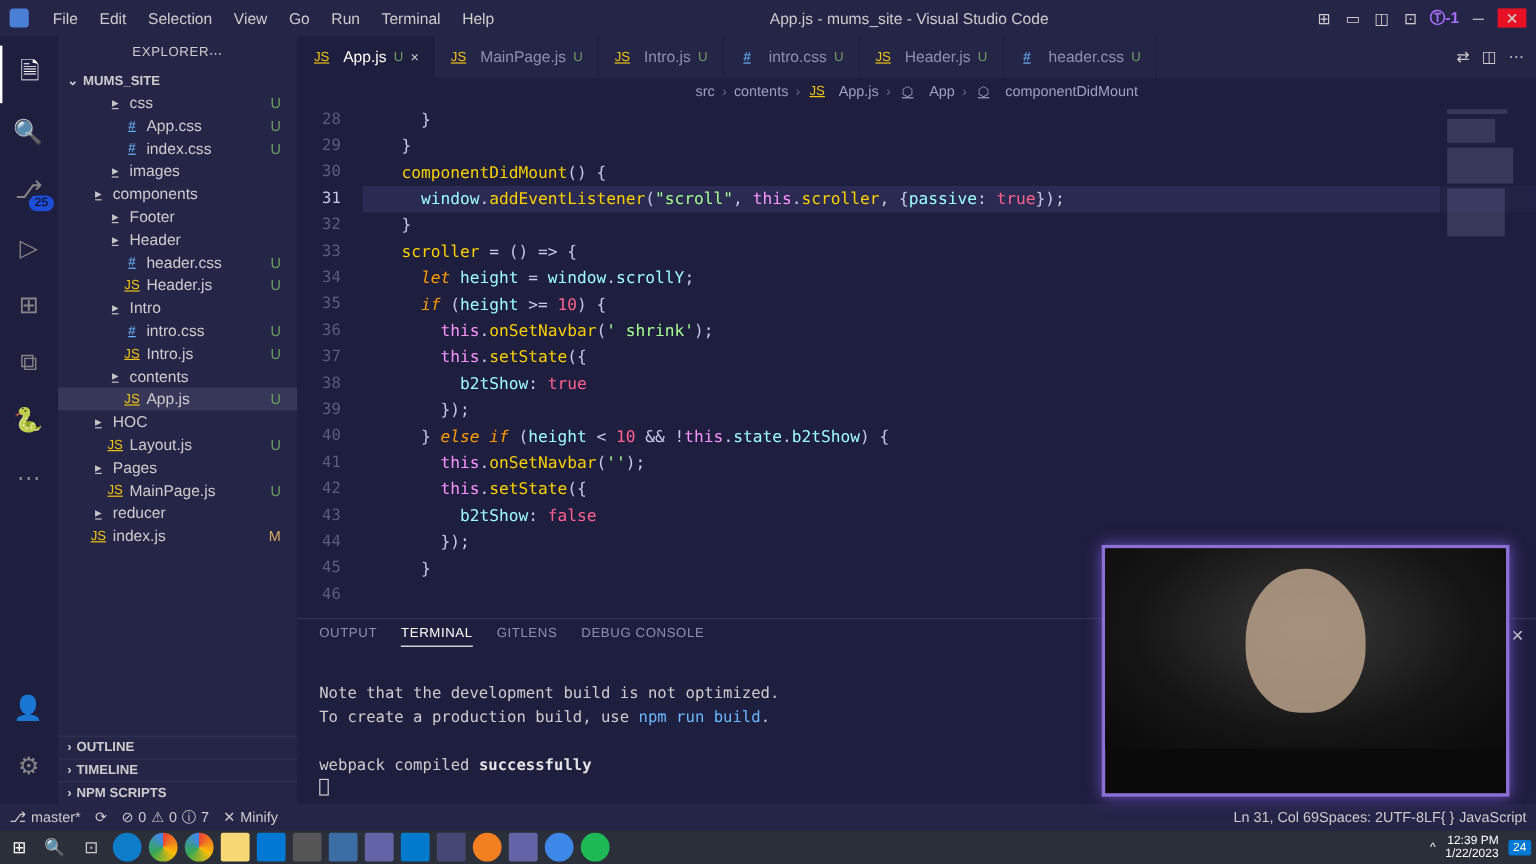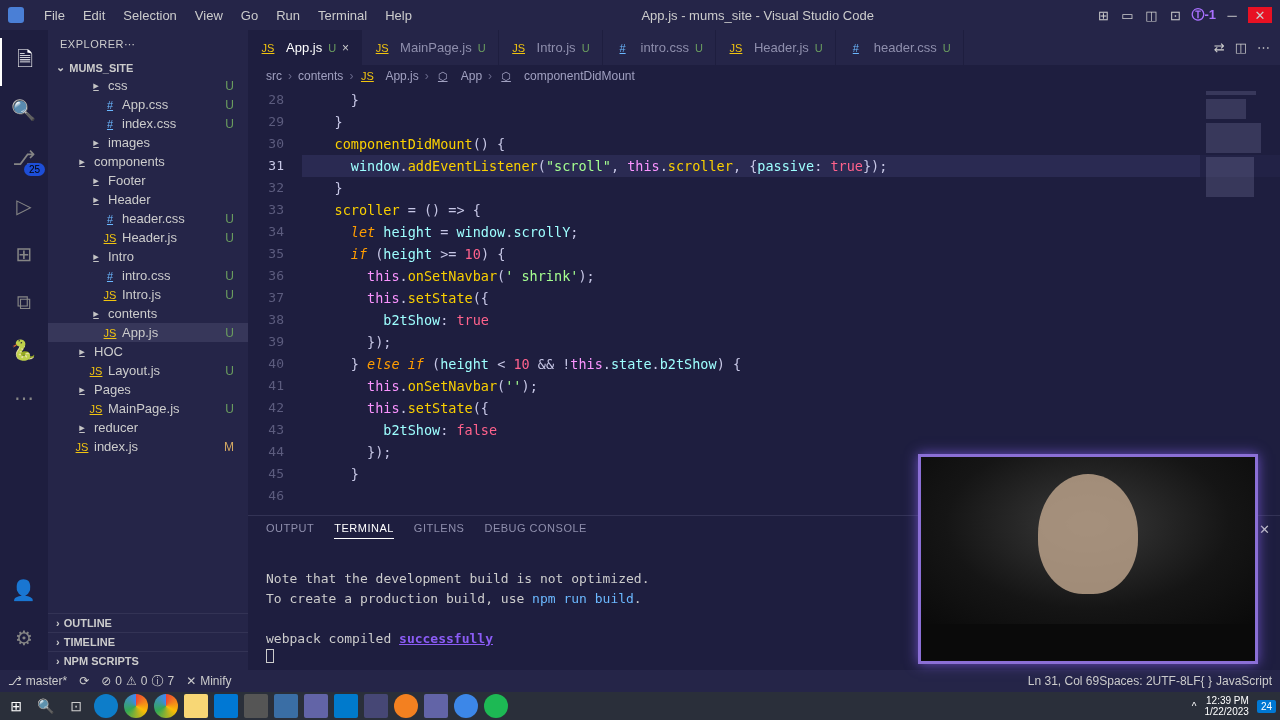--- a/index.html
+++ b/index.html
@@ -64,21 +64,21 @@
   display: flex;
   flex-direction: column;
   overflow: hidden;
 }
 .sidebar-header {
   padding: 8px 12px;
   font-size: 11px;
   letter-spacing: 0.5px;
   color: #cccccc;
   display: flex;
-  justify-content: flex-start;
+  justify-content: center;
 }
 .sidebar-section {
   padding: 2px 8px;
   font-size: 11px;
   font-weight: bold;
   color: #cccccc;
   display: flex;
   align-items: center;
   gap: 4px;
 }
@@ -136,20 +136,21 @@
 .tab .close { color: #cccccc; font-size: 12px; }
 .tab-actions { margin-left: auto; display: flex; gap: 10px; padding: 0 10px; color: #cccccc; }
 
 .breadcrumb {
   padding: 4px 18px;
   font-size: 12px;
   color: #a0a0c0;
   display: flex;
   gap: 6px;
   align-items: center;
+  justify-content: center;
 }
 .breadcrumb .sep { color: #666688; }
 .bc-icon { font-size: 11px; }
 
 .code-container { display: flex; flex: 1; position: relative; overflow: hidden; }
 .gutter {
   width: 54px;
   text-align: right;
   padding-right: 18px;
   color: #5c5c7e;
@@ -208,21 +209,21 @@
 .terminal-out {
   flex: 1;
   padding: 4px 18px;
   font-family: "Consolas", monospace;
   font-size: 13px;
   line-height: 20px;
   color: #cccccc;
   white-space: pre-wrap;
 }
 .terminal-out .npm { color: #6bb8ff; }
-.terminal-out .success { color: #8b5cf6; font-weight: bold; text-decoration: underline; }
+.terminal-out .success { color: #e5e5e5; font-weight: bold; }
 .cursor-box { display: inline-block; border: 1px solid #cccccc; width: 8px; height: 14px; }
 
 .statusbar {
   height: 22px;
   background: #252548;
   display: flex;
   align-items: center;
   font-size: 12px;
   color: #cccccc;
   padding: 0 8px;

